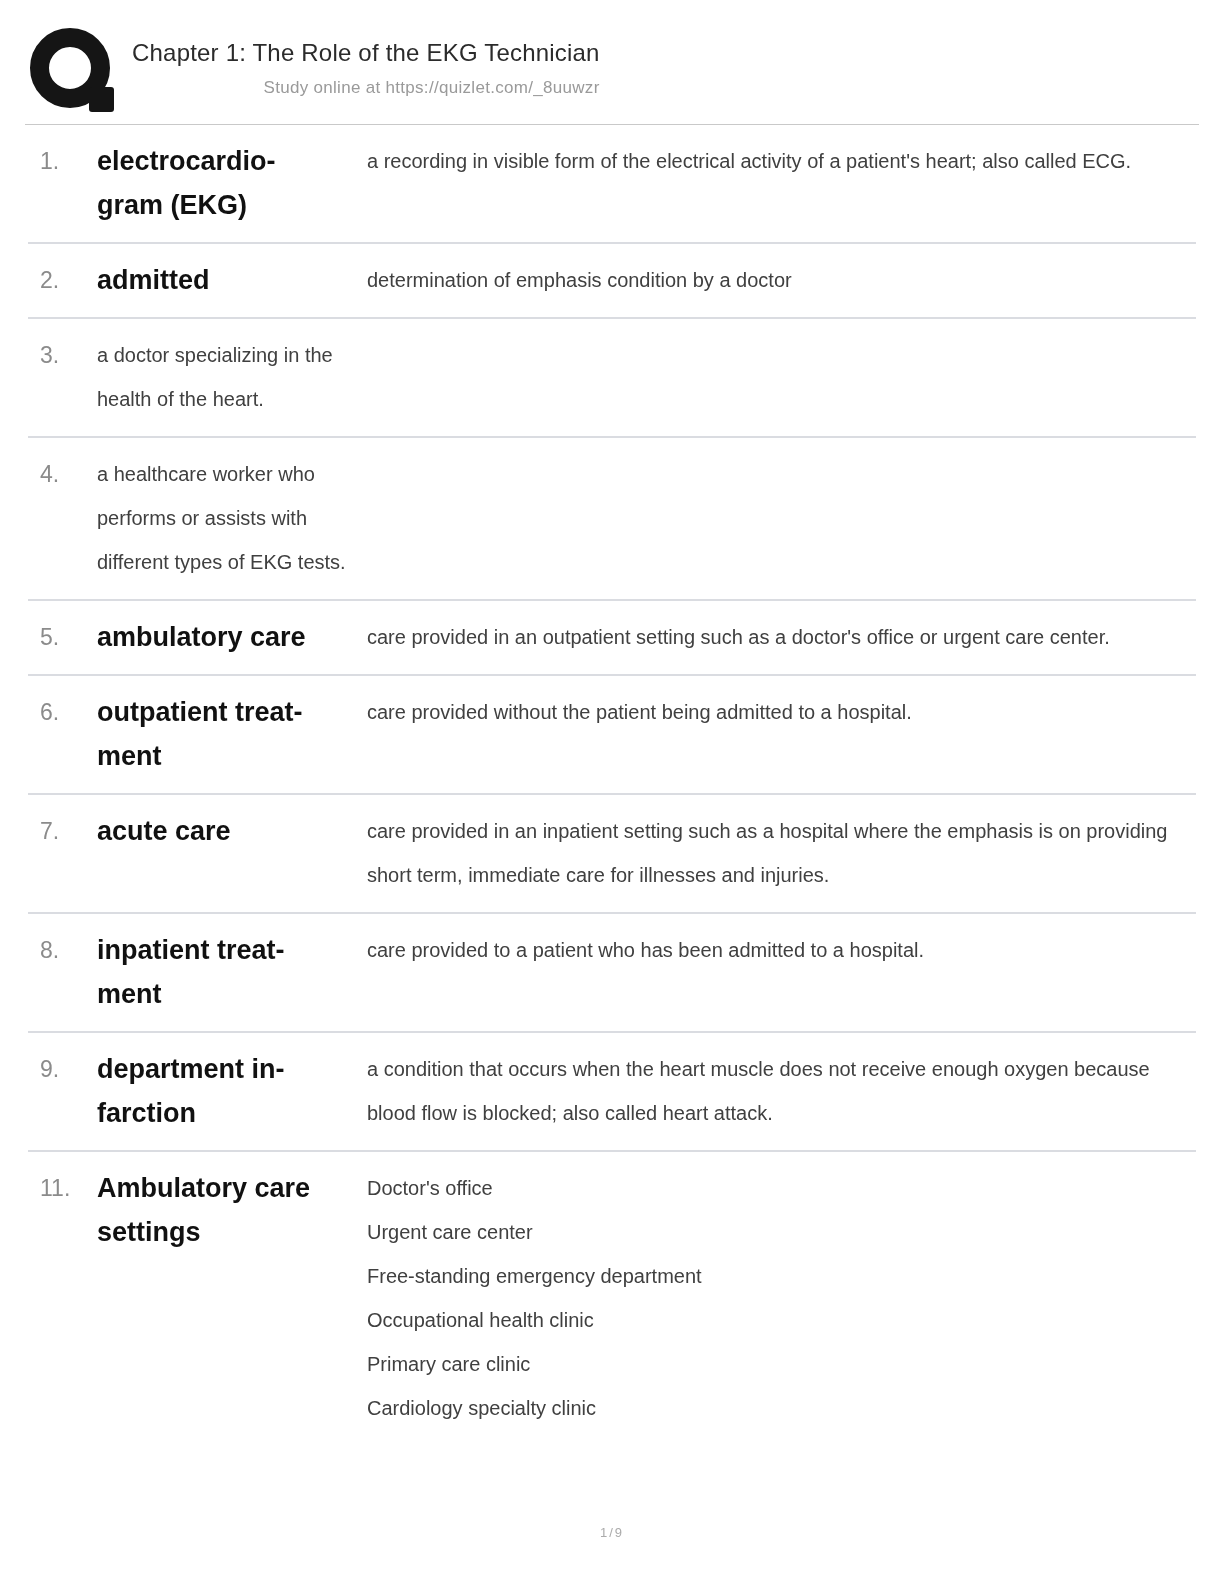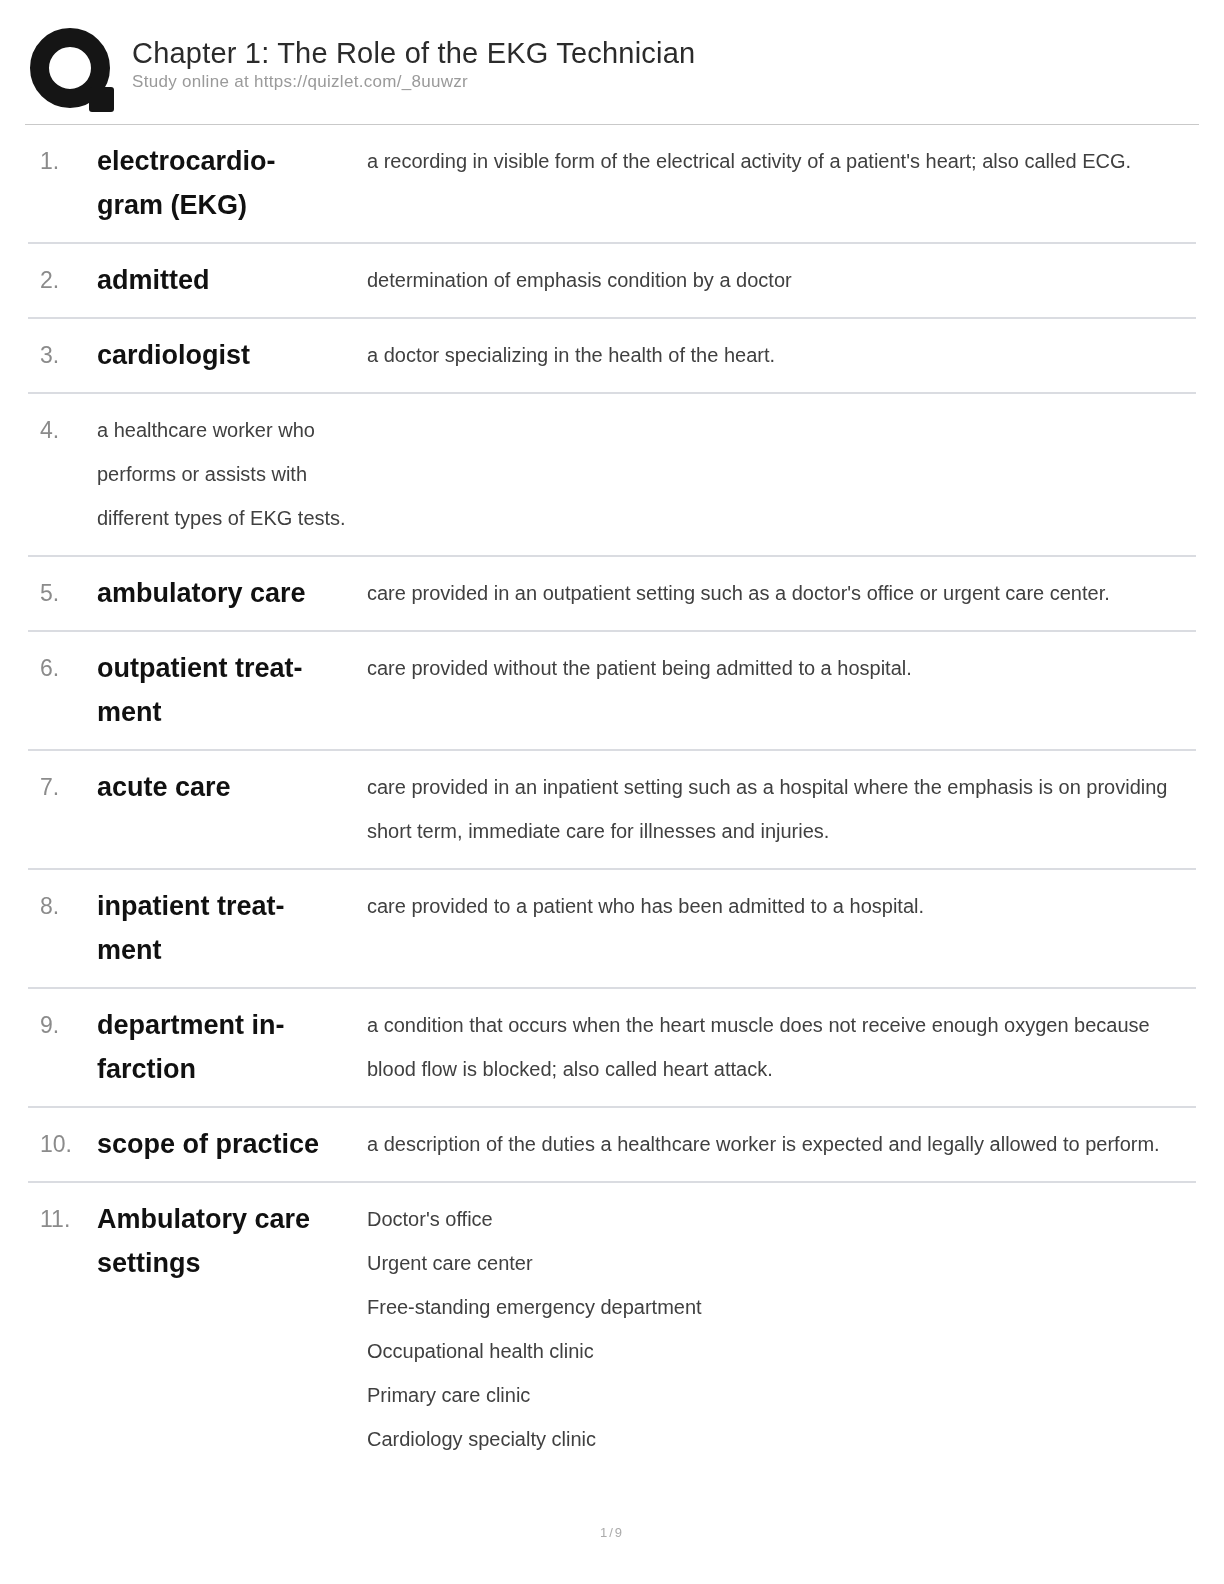--- a/index.html
+++ b/index.html
@@ -36,31 +36,33 @@
     position: absolute;
     right: 2px;
     bottom: 0px;
     width: 25px;
     height: 25px;
     background: #151515;
     border-radius: 3px;
   }
   .header-text { margin-left: 16px; padding-top: 6px; }
   .title {
-    font-size: 29px;
+    font-size: 24px;
     font-weight: 500;
     color: #2b2b2b;
     letter-spacing: 0.2px;
     line-height: 38px;
   }
   .subtitle {
+    margin-top: 6px;
     font-size: 17px;
     font-weight: 300;
     color: #9a9a9a;
     letter-spacing: 0.3px;
+    text-align: right;
   }
   .header-divider {
     margin: 12px 25px 0 25px;
     border-bottom: 1px solid #c9c9c9;
   }
   
   .content { margin: 0 28px; }
   .row {
     display: grid;
     grid-template-columns: 57px 270px 1fr;
@@ -127,21 +129,20 @@
     </div>
 
     <div class="row">
       <div class="num">2.</div>
       <div class="term">admitted</div>
       <div class="def">determination of emphasis condition by a doctor</div>
     </div>
 
     <div class="row">
       <div class="num">3.</div>
-      <div class="term">cardiologist</div>
       <div class="def">a doctor specializing in the health of the heart.</div>
     </div>
 
     <div class="row">
       <div class="num">4.</div>
       <div class="def">a healthcare worker who performs or assists with different types of EKG tests.</div>
     </div>
 
     <div class="row">
       <div class="num">5.</div>
@@ -169,25 +170,20 @@
       <div class="def">care provided to a patient who has been admitted to a hospital.</div>
     </div>
 
     <div class="row">
       <div class="num">9.</div>
       <div class="term">department in-
 farction</div>
       <div class="def">a condition that occurs when the heart muscle does not receive enough oxygen because blood flow is blocked; also called heart attack.</div>
     </div>
 
-    <div class="row">
-      <div class="num">10.</div>
-      <div class="term">scope of practice</div>
-      <div class="def">a description of the duties a healthcare worker is expected and legally allowed to perform.</div>
-    </div>
 
     <div class="row last">
       <div class="num">11.</div>
       <div class="term">Ambulatory care
 settings</div>
       <div class="def">Doctor's office
 Urgent care center
 Free-standing emergency department
 Occupational health clinic
 Primary care clinic

